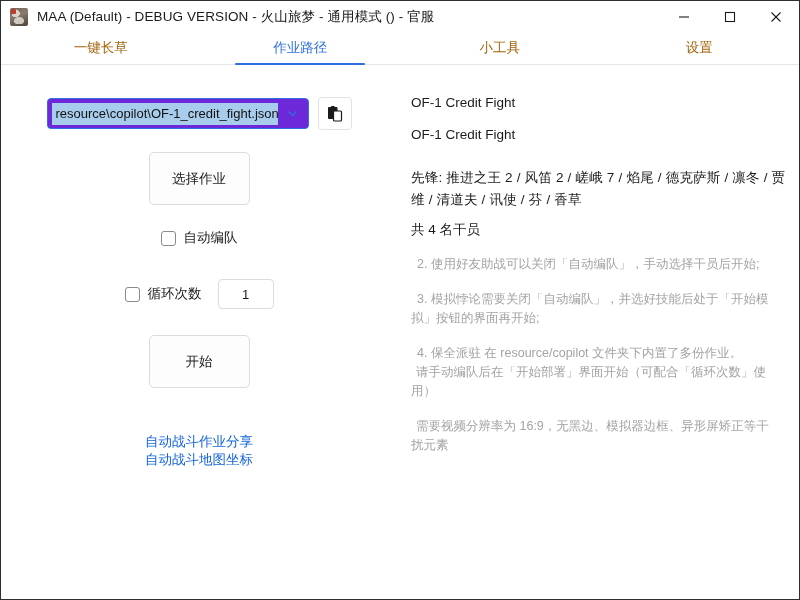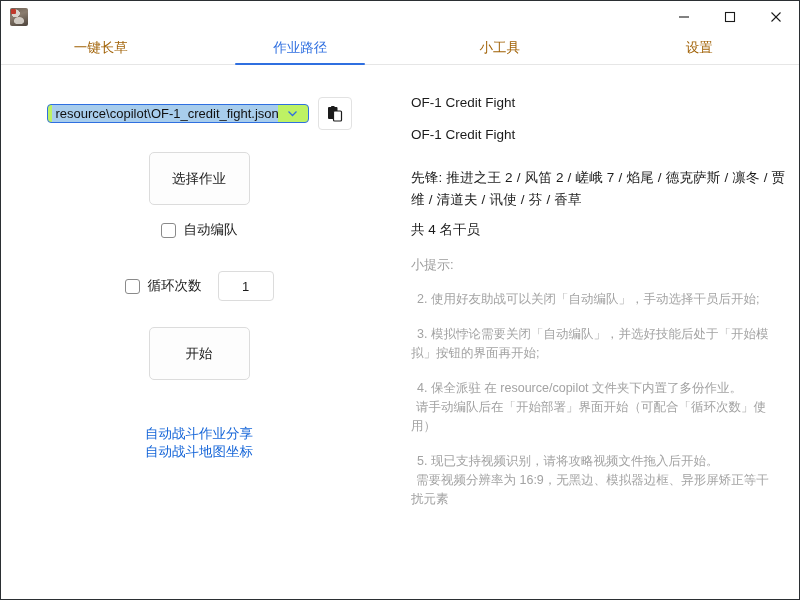--- a/index.html
+++ b/index.html
@@ -92,23 +92,23 @@
   
   .field-label {
     font-size: 13.5px; color: #1b1b1b;
     margin-bottom: 14px;
   }
   .combo-row {
     display: flex; align-items: center; gap: 9px;
   }
   .combo {
     position: relative;
-    width: 262px; height: 19px;
+    width: 262px; height: 31px;
     border: 1.6px solid #2f6fe0; border-radius: 4px;
-    background: #bef264;
+    background: #6d28d9;
     display: flex; align-items: center;
     overflow: hidden;
   }
   .combo-value {
     flex: 1 1 auto;
     font-size: 13px; color: #111;
     white-space: nowrap;
     background: #a8cdec;
     padding: 2px 3px 3px 4px;
     margin-left: 4px;
@@ -172,20 +172,21 @@
   .tip .cont { display: block; text-indent: 5px; }
   .tip .cont2 { display: block; text-indent: 0; }
 </style>
 </head>
 <body>
 
 <div class="window">
 
   <div class="titlebar">
     <div class="app-icon"></div>
+    <div class="title-text">MAA (Default) - DEBUG VERSION - 火山旅梦 - 通用模式 () - 官服</div>
     <div class="wincontrols">
       <div class="wc">
         <svg width="12" height="12" viewBox="0 0 12 12">
             <line x1="1" y1="6" x2="11" y2="6" stroke="#1b1b1b" stroke-width="1.1"></line>
           </svg>
       </div>
       <div class="wc">
         <svg width="12" height="12" viewBox="0 0 12 12">
             <rect x="1.5" y="1.5" width="9" height="9" fill="none" stroke="#1b1b1b" stroke-width="1.1"></rect>
           </svg>
@@ -224,21 +225,21 @@
           <svg width="18" height="18" viewBox="0 0 18 18">
             <rect x="2" y="2" width="9.5" height="12" rx="1" fill="#1b1b1b"></rect>
             <rect x="5" y="1" width="3.5" height="2.2" rx="0.4" fill="#1b1b1b"></rect>
             <rect x="7.5" y="6" width="8" height="10" rx="1" fill="#ffffff" stroke="#1b1b1b" stroke-width="1.2"></rect>
           </svg>
         </div>
       </div>
 
       <div class="big-btn" style="margin-top:22px;">选择作业</div>
 
-      <div class="check-row" style="margin-top:16px;">
+      <div class="check-row" style="margin-top:24px;">
         <div class="checkbox"></div>
         <span>自动编队</span>
       </div>
 
       <div class="check-row" style="margin-top:32px;">
         <div class="checkbox"></div>
         <span>循环次数</span>
         <div class="spin">1</div>
       </div>
 
@@ -247,35 +248,33 @@
       <a class="link" style="margin-top:45px;" href="#">自动战斗作业分享</a>
       <a class="link" style="" href="#">自动战斗地图坐标</a>
     </div>
 
     <div class="right-pane">
       <div class="r-title">OF-1 Credit Fight</div>
       <div class="r-title">OF-1 Credit Fight</div>
 
       <div class="r-ops">先锋: 推进之王 2 / 风笛 2 / 嵯峨 7 / 焰尾  / 德克萨斯  / 凛冬  / 贾维  / 清道夫  / 讯使  / 芬  / 香草</div>
       <div class="r-count">共 4 名干员</div>
-      <div class="r-tipshead">小提示:</div>
 
       <div class="tip">
         <span>2. 使用好友助战可以关闭「自动编队」，手动选择干员后开始;</span>
       </div>
       <div class="tip">
         <span>3. 模拟悖论需要关闭「自动编队」，并选好技能后处于「开始模</span>
         <span class="cont2">拟」按钮的界面再开始;</span>
       </div>
       <div class="tip">
         <span>4. 保全派驻 在 resource/copilot 文件夹下内置了多份作业。</span>
         <span class="cont">请手动编队后在「开始部署」界面开始（可配合「循环次数」使</span>
         <span class="cont2">用）</span>
       </div>
       <div class="tip">
-        <span>5. 现已支持视频识别，请将攻略视频文件拖入后开始。</span>
         <span class="cont">需要视频分辨率为 16:9，无黑边、模拟器边框、异形屏矫正等干</span>
         <span class="cont2">扰元素</span>
       </div>
     </div>
 
   </div>
 </div>
 
 </body></html>

